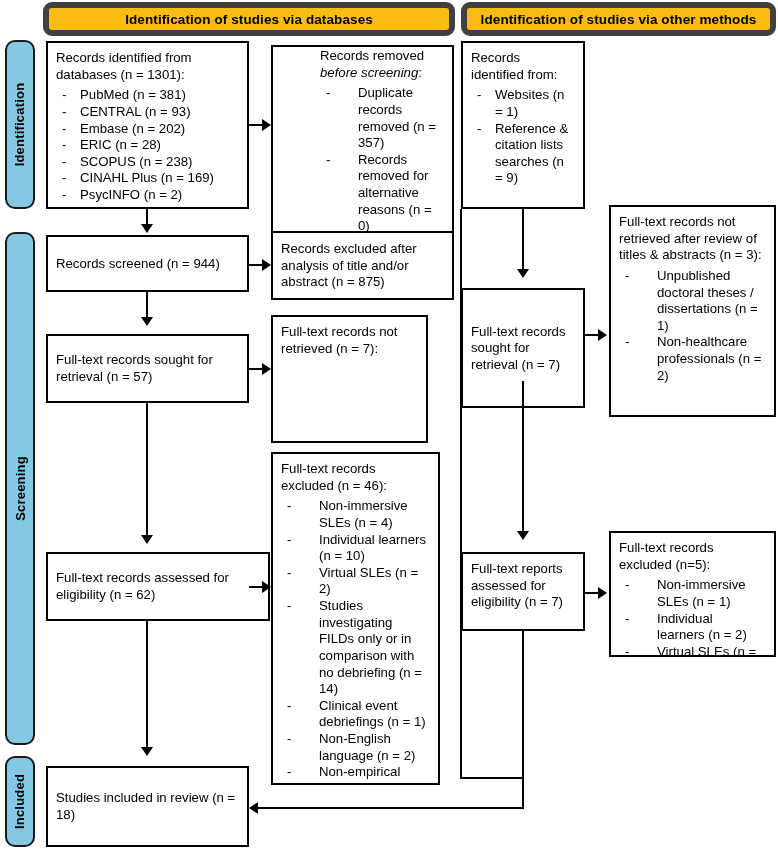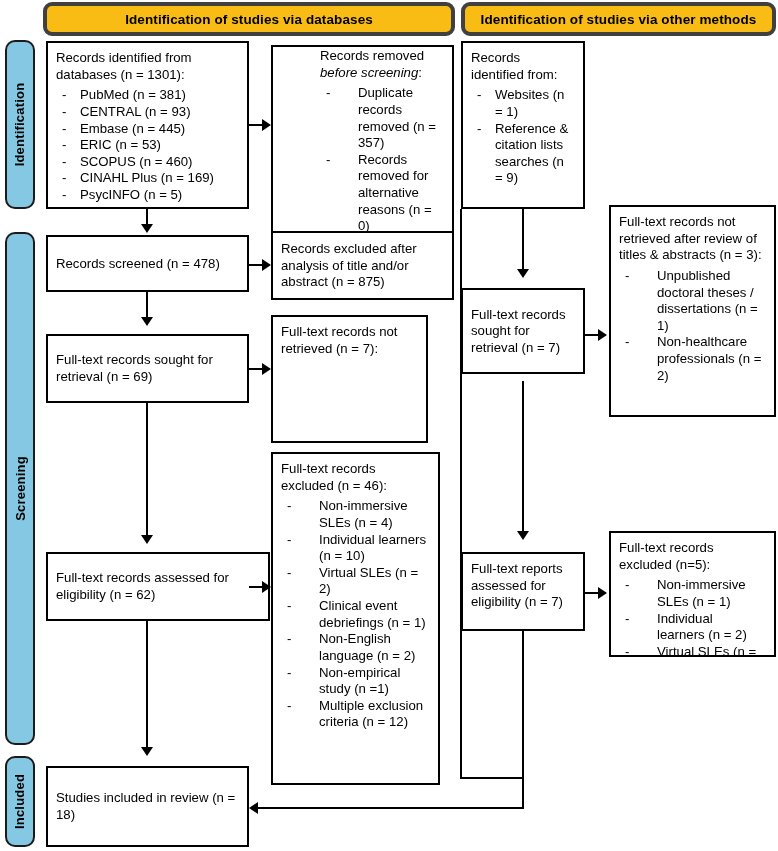--- a/index.html
+++ b/index.html
@@ -13,21 +13,21 @@
     height: 851px;
     background: #ffffff;
     font-family: "Liberation Sans", sans-serif;
     overflow: hidden;
   }
 
   
   .banner {
     position: absolute;
     background: #f9bc15;
-    border: 4px solid #404040;
+    border: 6px solid #404040;
     border-radius: 9px;
     color: #000000;
     font-weight: bold;
     font-size: 13.5px;
     display: flex;
     align-items: center;
     justify-content: center;
     text-align: center;
     box-sizing: border-box;
     letter-spacing: 0.1px;
@@ -140,25 +140,25 @@
 
   <div class="stage" style="left:5px; top:756px; width:30px; height:91px;">
     <span>Included</span>
   </div>
 
   <div class="box" style="left:46px; top:41px; width:203px; height:168px;">
     <span class="hdr">Records identified from databases (n = 1301):</span>
     <ul class="bullets tight">
       <li>PubMed (n = 381)</li>
       <li>CENTRAL (n = 93)</li>
-      <li>Embase (n = 445)</li>
-      <li>ERIC (n = 53)</li>
-      <li>SCOPUS (n = 460)</li>
+      <li>Embase (n = 202)</li>
+      <li>ERIC (n = 28)</li>
+      <li>SCOPUS (n = 238)</li>
       <li>CINAHL Plus (n = 169)</li>
-      <li>PsycINFO (n = 5)</li>
+      <li>PsycINFO (n = 2)</li>
     </ul>
   </div>
 
   <div class="box" style="left:271px; top:45px; width:183px; height:196px; display:flex; align-items:center;padding-left:47px;">
     <div style="width:100%;">
       <span class="hdr"><span>Records removed </span><em>before screening</em><span>:</span></span>
       <ul class="bullets">
         <li>Duplicate records removed (n = 357)</li>
         <li>Records removed for alternative reasons (n = 0)</li>
       </ul>
@@ -167,36 +167,36 @@
 
   <div class="box" style="left:461px; top:41px; width:124px; height:168px;">
     <span class="hdr">Records identified from:</span>
     <ul class="bullets tight">
       <li>Websites (n = 1)</li>
       <li>Reference &amp; citation lists searches (n = 9)</li>
     </ul>
   </div>
 
   <div class="box" style="left:46px; top:235px; width:203px; height:57px; display:flex; align-items:center;">
-    <span class="hdr">Records screened (n = 478)</span>
+    <span class="hdr">Records screened (n = 944)</span>
   </div>
 
   <div class="box" style="left:271px; top:231px; width:183px; height:69px; display:flex; align-items:center;">
     <span class="hdr">Records excluded after analysis of title and/or abstract (n = 875)</span>
   </div>
 
   <div class="box" style="left:46px; top:334px; width:203px; height:69px; display:flex; align-items:center;">
-    <span class="hdr">Full-text records sought for retrieval (n = 69)</span>
+    <span class="hdr">Full-text records sought for retrieval (n = 57)</span>
   </div>
 
   <div class="box" style="left:271px; top:315px; width:157px; height:128px;">
     <span class="hdr">Full-text records not retrieved (n = 7):</span>
   </div>
 
-  <div class="box" style="left:461px; top:288px; width:124px; height:86px; display:flex; align-items:center;">
+  <div class="box" style="left:461px; top:288px; width:124px; height:120px; display:flex; align-items:center;">
     <span class="hdr">Full-text records sought for retrieval (n = 7)</span>
   </div>
 
   <div class="box" style="left:609px; top:205px; width:167px; height:212px;">
     <span class="hdr">Full-text records not retrieved after review of titles &amp; abstracts (n = 3):</span>
     <ul class="bullets">
       <li>Unpublished doctoral theses / dissertations (n = 1)</li>
       <li>Non-healthcare professionals (n = 2)</li>
     </ul>
   </div>
@@ -204,20 +204,21 @@
   <div class="box" style="left:46px; top:552px; width:224px; height:69px; display:flex; align-items:center;">
     <span class="hdr">Full-text records assessed for eligibility (n = 62)</span>
   </div>
 
   <div class="box" style="left:271px; top:452px; width:169px; height:333px;">
     <span class="hdr">Full-text records excluded (n = 46):</span>
     <ul class="bullets">
       <li>Non-immersive SLEs (n = 4)</li>
       <li>Individual learners (n = 10)</li>
       <li>Virtual SLEs (n = 2)</li>
+      <li>Studies investigating FILDs only or in comparison with no debriefing (n = 14)</li>
       <li>Clinical event debriefings (n = 1)</li>
       <li>Non-English language (n = 2)</li>
       <li>Non-empirical study (n =1)</li>
       <li>Multiple exclusion criteria (n = 12)</li>
     </ul>
   </div>
 
   <div class="box" style="left:461px; top:552px; width:124px; height:79px; display:flex; align-items:flex-start;">
     <span class="hdr">Full-text reports assessed for eligibility (n = 7)</span>
   </div>

